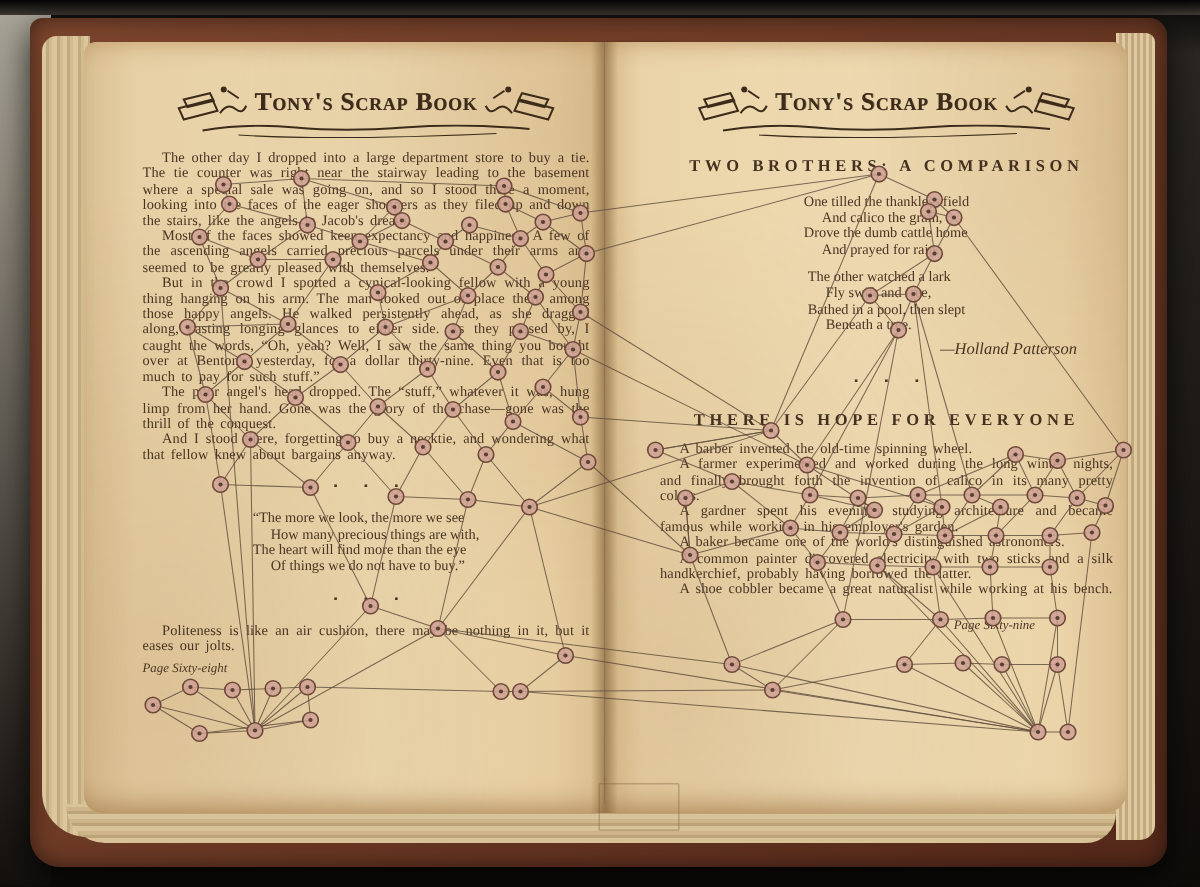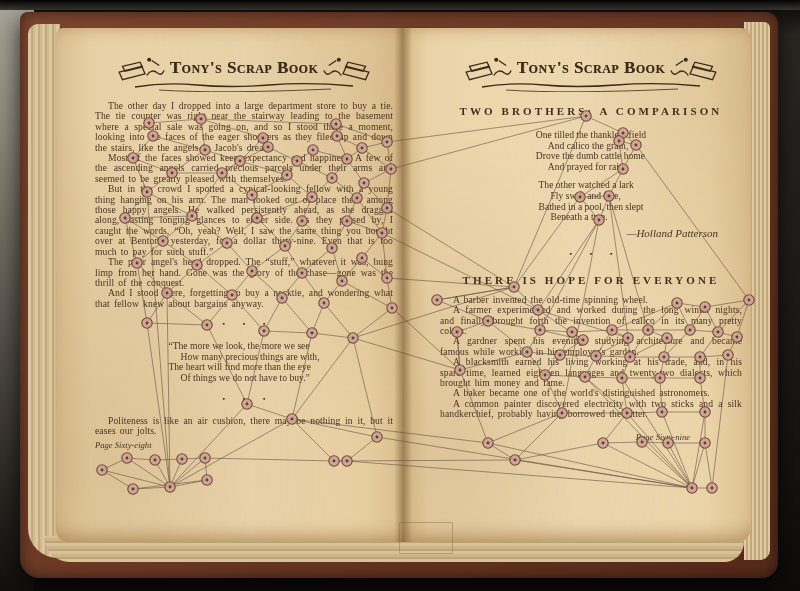--- a/index.html
+++ b/index.html
@@ -173,23 +173,23 @@
 
       <div class="attribution">—Holland Patterson</div>
 
       <div class="sep">▪ ▪ ▪</div>
 
       <div class="section-title title-hope">THERE IS HOPE FOR EVERYONE</div>
 
       <p class="body-text first">A barber invented the old-time spinning wheel.</p>
       <p class="body-text">A farmer experimented and worked during the long winter nights, and finally brought forth the invention of calico in its many pretty colors.</p>
       <p class="body-text">A gardner spent his evenings studying architecture and became famous while working in his employer's garden.</p>
-      <p class="body-text">A blacksmith earned his living working at his trade, and, in his spare time, learned eighteen languages and twenty-two dialects, which brought him money and fame.</p>
       <p class="body-text">A baker became one of the world's distinguished astronomers.</p>
       <p class="body-text">A common painter discovered electricity with two sticks and a silk handkerchief, probably having borrowed the latter.</p>
+      <p class="body-text">A shoe cobbler became a great naturalist while working at his bench.</p>
 
       <div class="pageno pageno-right">Page Sixty-nine</div>
     </div>
   </div>
 
   <div class="gutter"></div>
   <div class="gutter-stamp"></div>
 
   <svg class="overlay" width="800" height="591" viewBox="0 0 800 591">
       <line x1="149" y1="123" x2="201" y2="119" stroke="#5d4b3c" stroke-width="0.7" opacity="0.8"></line>

